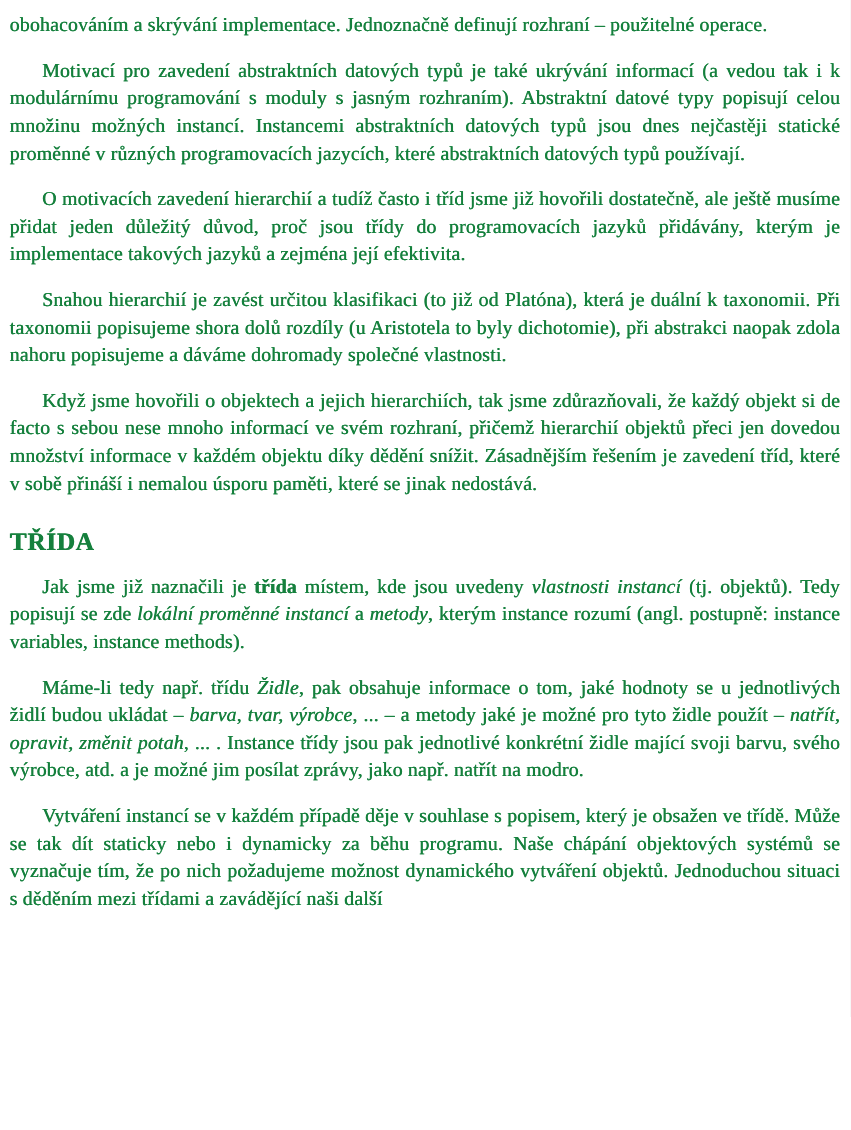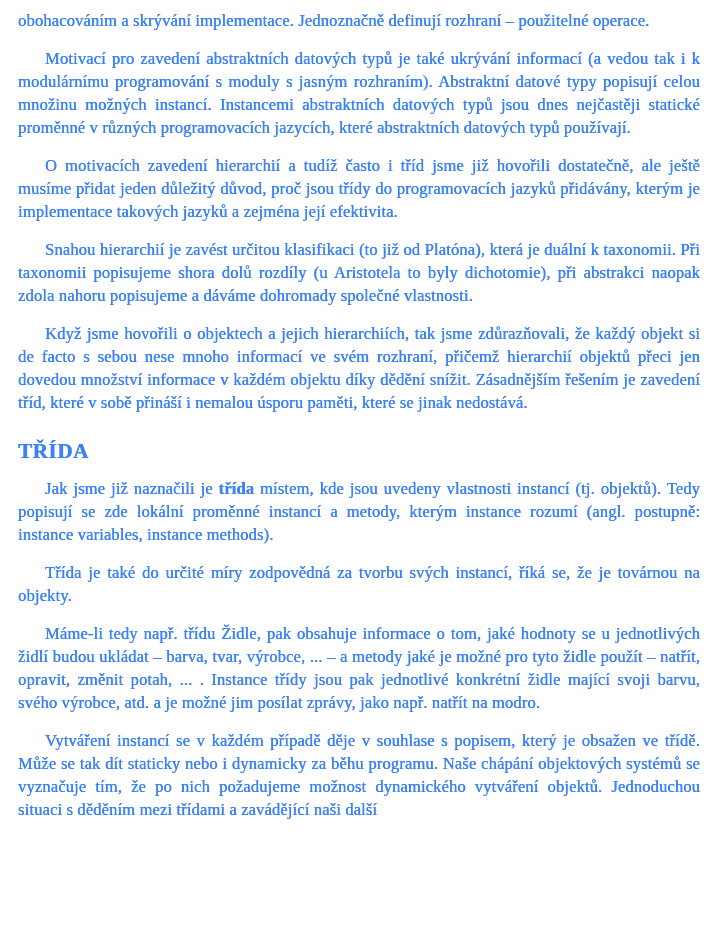--- a/index.html
+++ b/index.html
@@ -7,26 +7,26 @@
     padding: 0;
     background: #e8e8e8;
   }
   .page {
     position: relative;
     width: 709px;
     height: 942px;
     margin: 0 auto;
     background: #ffffff;
     box-sizing: border-box;
-    padding: 9px 9px 0 18px;
+    padding: 9px 9px 0 8px;
     overflow: hidden;
     font-family: "Liberation Serif", "DejaVu Serif", serif;
     font-size: 16.5px;
     line-height: 23px;
-    color: #3b82f6;
+    color: #15803d;
     text-align: justify;
     letter-spacing: 0.15px;
     
     text-shadow: 0.35px 0 0 currentColor;
   }
   .para {
     margin: 0;
   }
   .para + .para {
     margin-top: 15px;
@@ -36,32 +36,31 @@
   }
   .heading {
     font-size: 21px;
     line-height: 24px;
     font-weight: bold;
     text-align: left;
     letter-spacing: 0.6px;
     margin: 25px 0 14px 0;
     text-shadow: 0.5px 0 0 currentColor;
   }
-  .run-i { }
+  .run-i { font-style: italic; }
   .run-b { font-weight: bold; }
 </style>
 </head>
 <body>
 
 <div class="page">
   <main>
       <p class="para"><span>obohacováním a skrývání implementace. Jednoznačně definují rozhraní – použitelné operace.</span></p>
       <p class="para indent"><span>Motivací pro zavedení abstraktních datových typů je také ukrývání informací (a vedou tak i k modulárnímu programování s moduly s jasným rozhraním). Abstraktní datové typy popisují celou množinu možných instancí. Instancemi abstraktních datových typů jsou dnes nejčastěji statické proměnné v různých programovacích jazycích, které abstraktních datových typů používají.</span></p>
       <p class="para indent"><span>O motivacích zavedení hierarchií a tudíž často i tříd jsme již hovořili dostatečně, ale ještě musíme přidat jeden důležitý důvod, proč jsou třídy do programovacích jazyků přidávány, kterým je implementace takových jazyků a zejména její efektivita.</span></p>
       <p class="para indent"><span>Snahou hierarchií je zavést určitou klasifikaci (to již od Platóna), která je duální k taxonomii. Při taxonomii popisujeme shora dolů rozdíly (u Aristotela to byly dichotomie), při abstrakci naopak zdola nahoru popisujeme a dáváme dohromady společné vlastnosti.</span></p>
       <p class="para indent"><span>Když jsme hovořili o objektech a jejich hierarchiích, tak jsme zdůrazňovali, že každý objekt si de facto s sebou nese mnoho informací ve svém rozhraní, přičemž hierarchií objektů přeci jen dovedou množství informace v každém objektu díky dědění snížit. Zásadnějším řešením je zavedení tříd, které v sobě přináší i nemalou úsporu paměti, které se jinak nedostává.</span></p>
       <h1 class="heading">TŘÍDA</h1>
       <p class="para indent"><span>Jak jsme již naznačili je </span><span class="run-b">třída</span><span> místem, kde jsou uvedeny </span><span class="run-i">vlastnosti instancí</span><span> (tj. objektů). Tedy popisují se zde </span><span class="run-i">lokální proměnné instancí</span><span> a </span><span class="run-i">metody</span><span>, kterým instance rozumí (angl. postupně: instance variables, instance methods).</span></p>
-      <p class="para indent"><span>Třída je také do určité míry zodpovědná za tvorbu svých instancí, říká se, že je </span><span class="run-i">továrnou na objekty</span><span>.</span></p>
       <p class="para indent"><span>Máme-li tedy např. třídu </span><span class="run-i">Židle</span><span>, pak obsahuje informace o tom, jaké hodnoty se u jednotlivých židlí budou ukládat – </span><span class="run-i">barva, tvar, výrobce</span><span>, ... – a metody jaké je možné pro tyto židle použít – </span><span class="run-i">natřít, opravit, změnit potah</span><span>, ... . Instance třídy jsou pak jednotlivé konkrétní židle mající svoji barvu, svého výrobce, atd. a je možné jim posílat zprávy, jako např. natřít na modro.</span></p>
       <p class="para indent"><span>Vytváření instancí se v každém případě děje v souhlase s popisem, který je obsažen ve třídě. Může se tak dít staticky nebo i dynamicky za běhu programu. Naše chápání objektových systémů se vyznačuje tím, že po nich požadujeme možnost dynamického vytváření objektů. Jednoduchou situaci s děděním mezi třídami a zavádějící naši další</span></p>
     </main>
 </div>
 
 </body></html>

